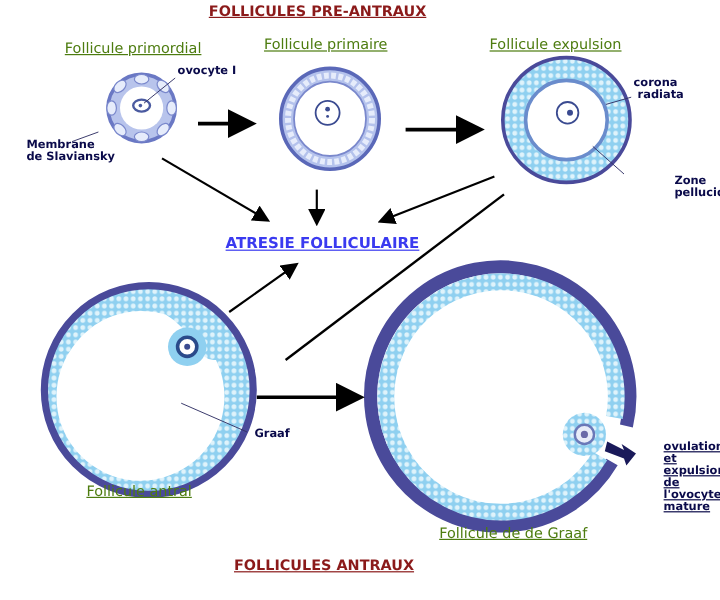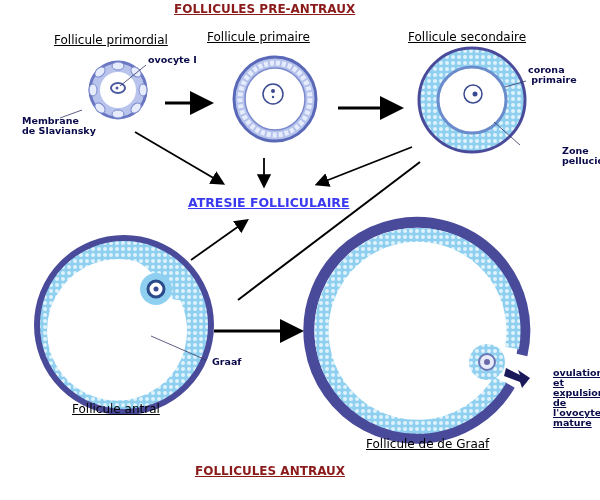--- a/index.html
+++ b/index.html
@@ -1,18 +1,18 @@
 <!DOCTYPE html>
 <html><head>
 <meta charset="utf-8">
 <style>
   html, body { margin:0; padding:0; background:#ffffff; }
   body { width:600px; height:500px; position:relative; overflow:hidden; font-family:"DejaVu Sans", sans-serif; }
   .title { position:absolute; color:#8b1a1a; font-weight:bold; font-size:12px; text-decoration:underline; white-space:nowrap; }
-  .link { position:absolute; color:#000000; font-size:12px; text-decoration:underline; white-space:nowrap; cursor:pointer; }
+  .link { position:absolute; color:#4d7c0f; font-size:12px; text-decoration:underline; white-space:nowrap; cursor:pointer; }
   .label { position:absolute; color:#0a0a4a; font-size:9.5px; font-weight:bold; line-height:10px; white-space:pre; }
   .atresia { position:absolute; color:#3a3af0; font-weight:bold; font-size:12.5px; white-space:nowrap; }
   svg.diagram { position:absolute; left:0; top:0; }
 </style>
 </head>
 <body>
 
 <svg class="diagram" width="600" height="500" viewBox="0 0 600 500">
   <defs>
     <pattern id="cells" width="6" height="6" patternUnits="userSpaceOnUse">
@@ -90,30 +90,30 @@
     <line x1="191" y1="260" x2="246" y2="221" marker-end="url(#ah)"></line>
     <line x1="420" y1="162" x2="238" y2="300" stroke-width="2"></line>
   </g>
   <path d="M506,368 L520,375 L518,370 L530,378 L522,388 L520,382 L504,376 z" fill="#1a1a5a"></path>
 </svg>
 
 <div class="title" style="left:174px;top:2px;">FOLLICULES PRE-ANTRAUX</div>
 <div class="title" style="left:195px;top:464px;">FOLLICULES ANTRAUX</div>
 
 <div class="link" style="left:54px;top:33px;">Follicule primordial</div>
-<div class="link" style="left:207px;top:30px;">Follicule primaire</div>
-<div class="link" style="left:408px;top:30px;">Follicule secondaire</div>
+<div class="link" style="left:220px;top:30px;">Follicule primaire</div>
+<div class="link" style="left:408px;top:30px;">Follicule expulsion</div>
 <div class="link" style="left:72px;top:402px;text-align:center;">Follicule antral</div>
 <div class="link" style="left:366px;top:437px;">Follicule de de Graaf</div>
 
 <div class="label" style="left:148px;top:55px;">ovocyte I</div>
 <div class="label" style="left:22px;top:116px;">Membrane
 de Slaviansky</div>
 <div class="label" style="left:528px;top:65px;">corona
- primaire</div>
+ radiata</div>
 <div class="label" style="left:514px;top:146px;margin-left:48px;">Zone
 pellucide</div>
 <div class="label" style="left:212px;top:357px;">Graaf</div>
 <div class="label" style="left:553px;top:368px;text-decoration:underline;">ovulation
 et
 expulsion
 de
 l'ovocyte
 mature</div>
 

